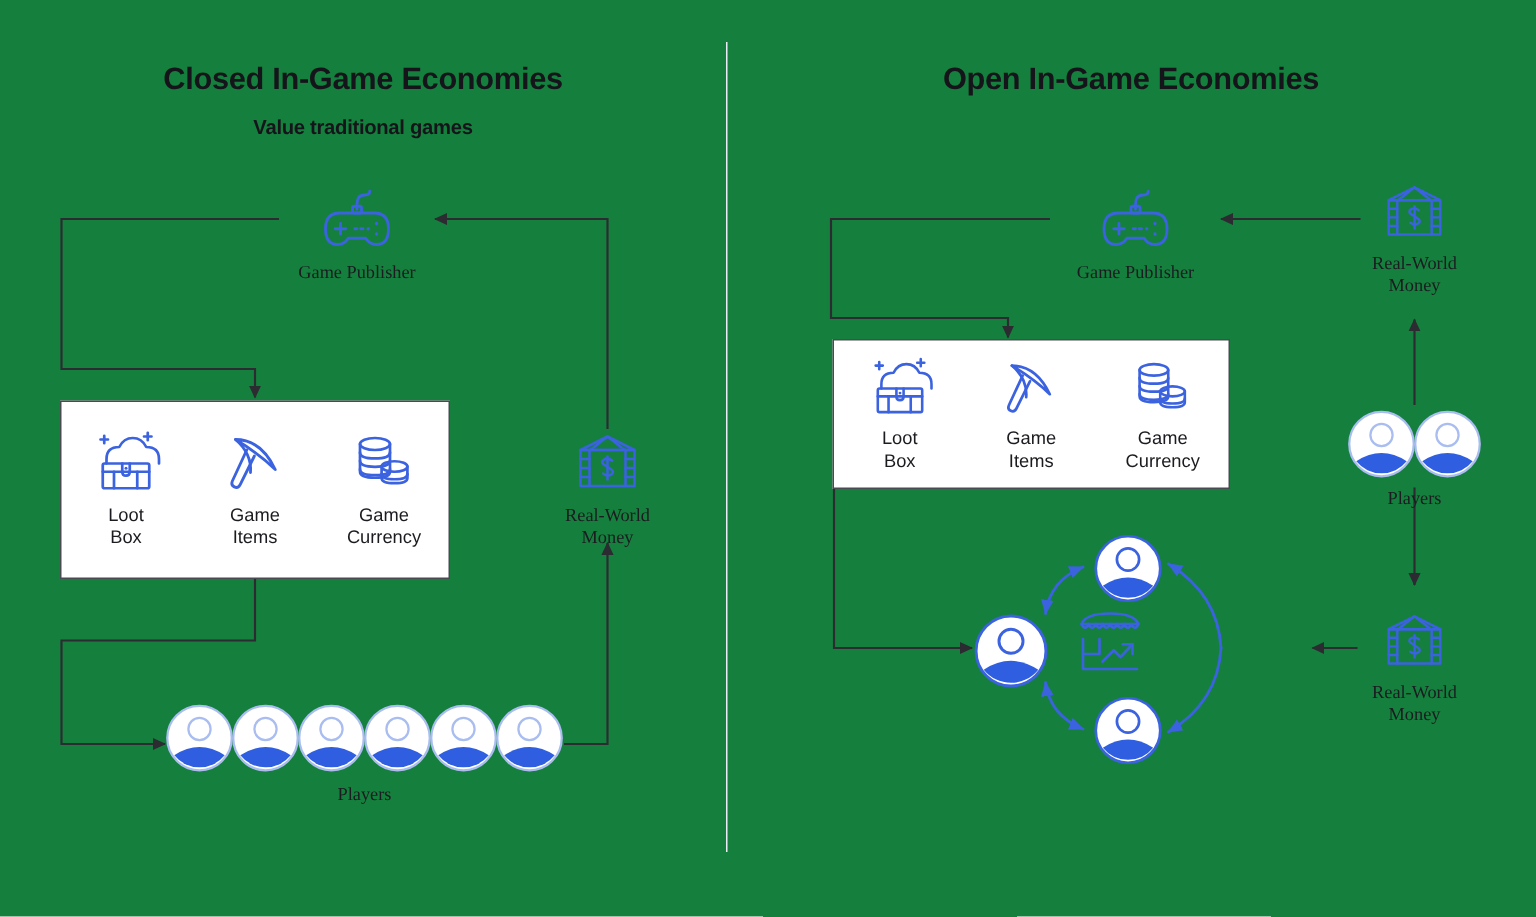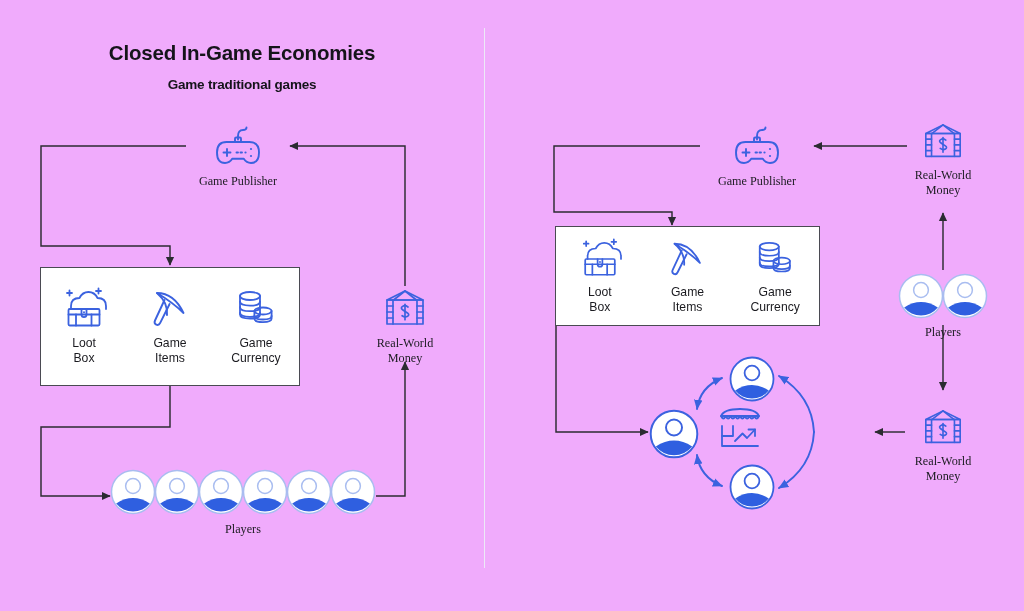--- a/index.html
+++ b/index.html
@@ -3,21 +3,21 @@
 <meta charset="utf-8">
 <style>
   * { box-sizing: border-box; }
   html, body {
     margin: 0; padding: 0;
     width: 1024px; height: 611px;
     background: #ffffff;
     font-family: "Liberation Sans", sans-serif;
     overflow: hidden;
   }
-  #stage { position: relative; width: 1024px; height: 611px; background: #f0abfc; }
+  #stage { position: relative; width: 1024px; height: 611px; background: #15803d; }
 
   .panel { position: absolute; top: 0; height: 611px; }
   #panel-closed { left: 0; width: 484px; }
   #panel-open  { left: 484px; width: 540px; }
 
   .divider {
     position: absolute; left: 484px; top: 28px;
     width: 1px; height: 540px;
     background: #eceaf6;
   }
@@ -58,21 +58,21 @@
 </style>
 </head>
 <body>
 
 <div id="stage">
 
   <div class="divider"></div>
 
   <div class="panel" id="panel-closed">
     <div class="ttl ttl-main">Closed In-Game Economies</div>
-    <div class="ttl ttl-sub">Game traditional games</div>
+    <div class="ttl ttl-sub">Value traditional games</div>
   </div>
 
   <svg class="wires">
     <defs>
       <marker id="arrDark" viewBox="0 0 10 10" refX="8.6" refY="5" markerWidth="6.4" markerHeight="6.4" orient="auto-start-reverse">
         <path d="M0,0.6 L9.4,5 L0,9.4 z" fill="#2b2b31"></path>
       </marker>
       <marker id="arrBlue" viewBox="0 0 10 10" refX="8.6" refY="5" markerWidth="5.6" markerHeight="5.6" orient="auto-start-reverse">
         <path d="M0,1 L9.4,5 L0,9 z" fill="#3b62df"></path>
       </marker>
@@ -220,20 +220,21 @@
             <circle cx="24" cy="24" r="21.5" fill="#fff" stroke="#a9bdf0" stroke-width="1.5"></circle>
             <circle cx="24" cy="18" r="7.4" fill="#fff" stroke="#a9bdf0" stroke-width="1.5"></circle>
             <path d="M7.2 35.5 Q24 24.6 40.8 35.5 A21.5 21.5 0 0 1 7.2 35.5 Z" fill="#2f5fe0"></path>
           </g>
         </svg>
     </div>
     <div class="cap" style="margin-top:6px;">Players</div>
   </div>
 
   <div class="panel" id="panel-open">
+    <div class="ttl ttl-main">Open In-Game Economies</div>
   </div>
 
   <svg class="wires">
     <g stroke="#2b2b31" stroke-width="1.45" fill="none">
 
       <path d="M700,146 L554,146 L554,212 L672,212 L672,225" marker-end="url(#arrDark)"></path>
 
       <path d="M907,146 L814,146" marker-end="url(#arrDark)"></path>
 
       <path d="M943,270 L943,213" marker-end="url(#arrDark)"></path>

